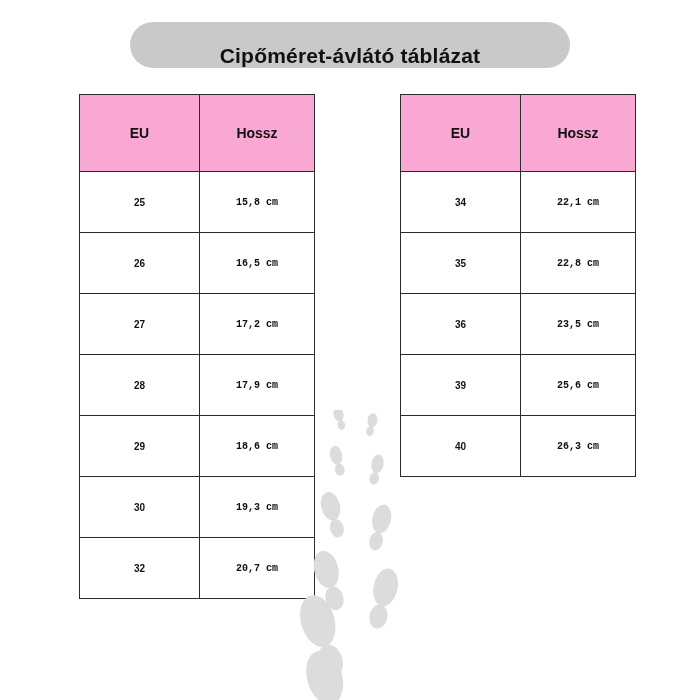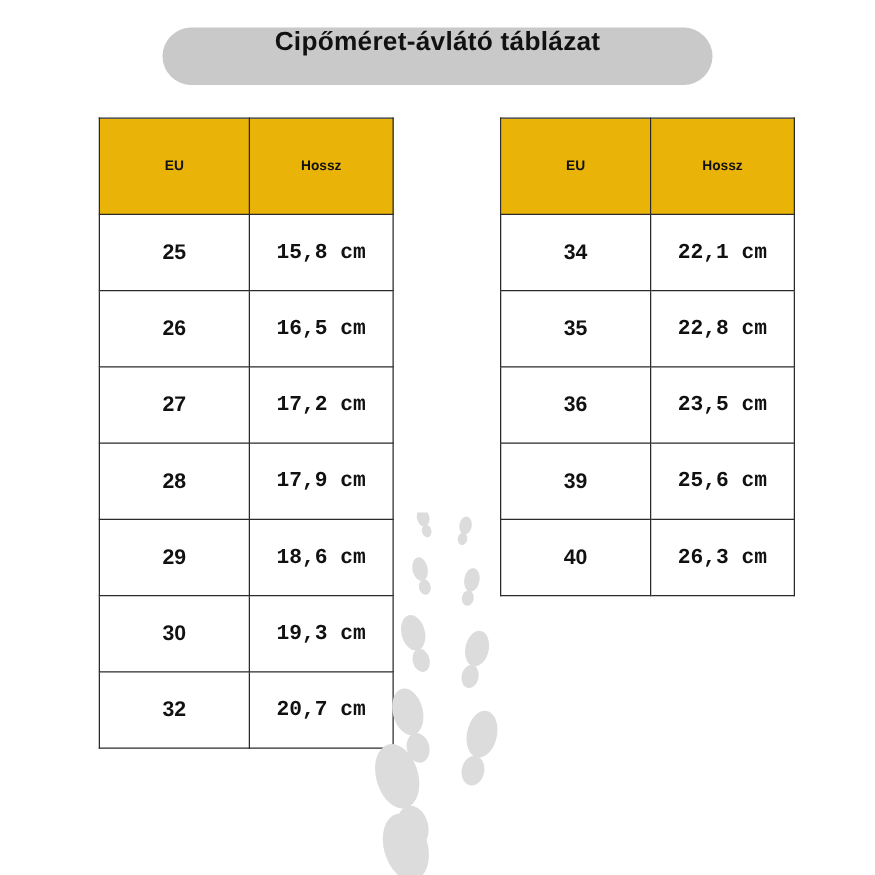--- a/index.html
+++ b/index.html
@@ -18,21 +18,21 @@
   
   #title-banner {
     position: absolute;
     left: 130px;
     top: 22px;
     width: 440px;
     height: 46px;
     background: #c9c9c9;
     border-radius: 23px;
     display: flex;
-    align-items: flex-start;
+    align-items: flex-end;
     justify-content: center;
   }
   #title-text {
     font-size: 21px;
     font-weight: bold;
     color: #111111;
     letter-spacing: 0.2px;
     white-space: nowrap;
   }
 
@@ -45,30 +45,30 @@
   #table-left  { left: 79px;  top: 94px; width: 235px; }
   #table-right { left: 400px; top: 94px; width: 235px; }
 
   .size-table col.col-eu    { width: 120px; }
   .size-table col.col-len   { width: 115px; }
 
   .size-table th,
   .size-table td {
     border: 1px solid #2b2b2b;
     text-align: center;
-    font-size: 17px;
+    font-size: 10px;
     font-weight: bold;
     color: #111111;
     height: 60px;
     padding: 0;
   }
   .size-table thead th {
-    background: #eab308;
+    background: #f9a8d4;
     height: 76px;
-    font-size: 11px;
+    font-size: 14px;
   }
   .size-table tbody td {
     background: #ffffff;
   }
   .cell-len { font-size: 13px; font-family: Liberation Mono, monospace; }
 
   
   #footprints {
     position: absolute;
     left: 280px;

